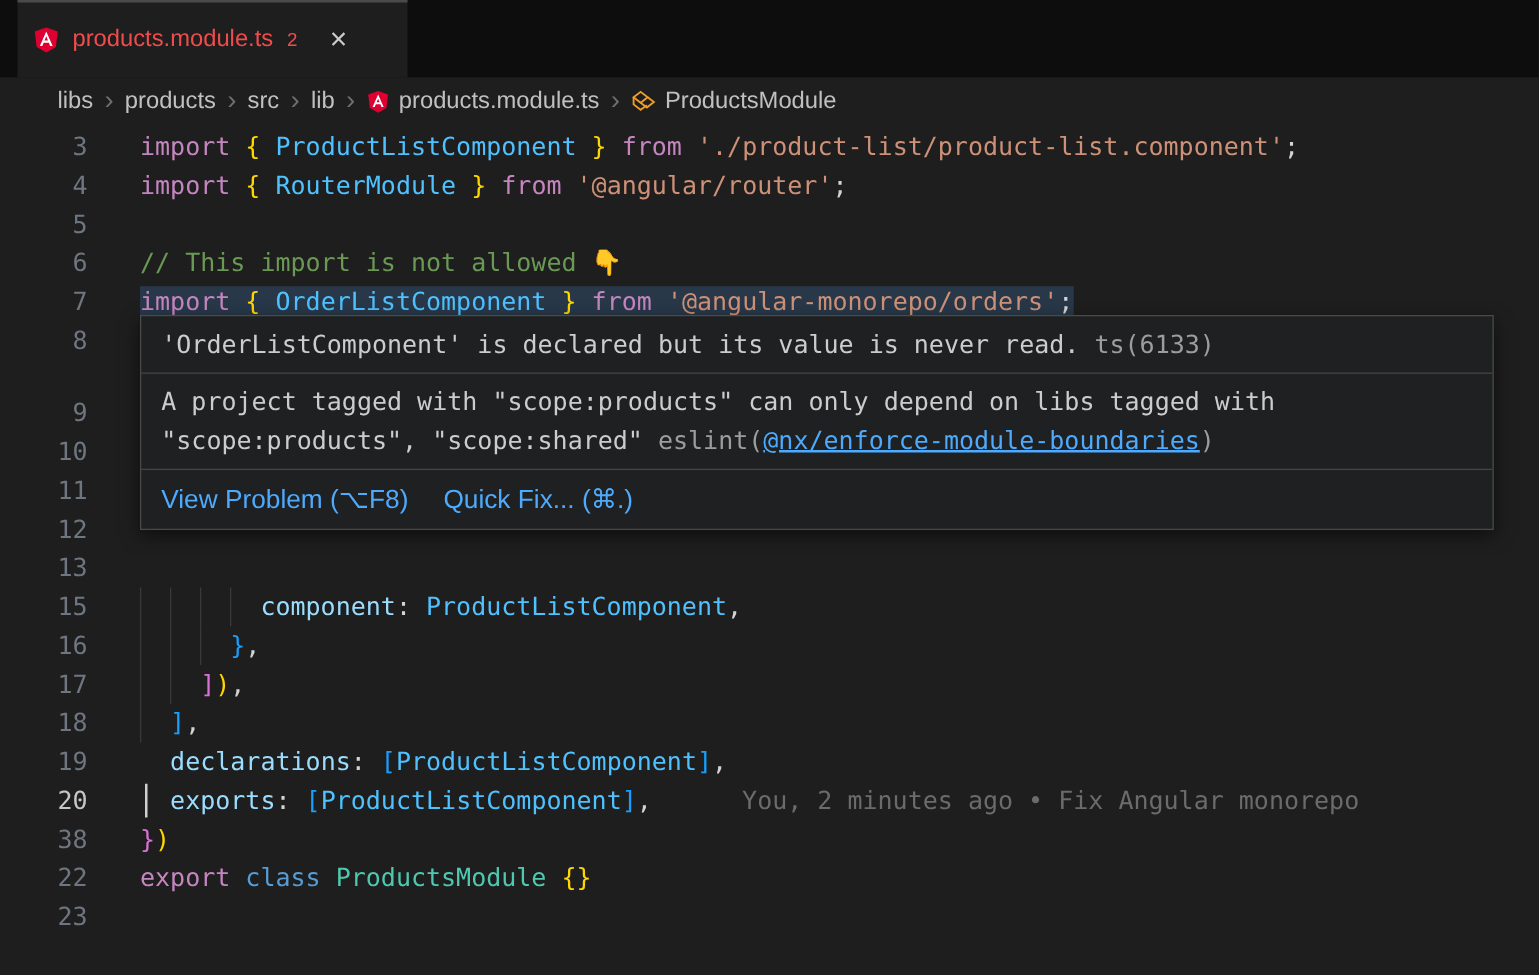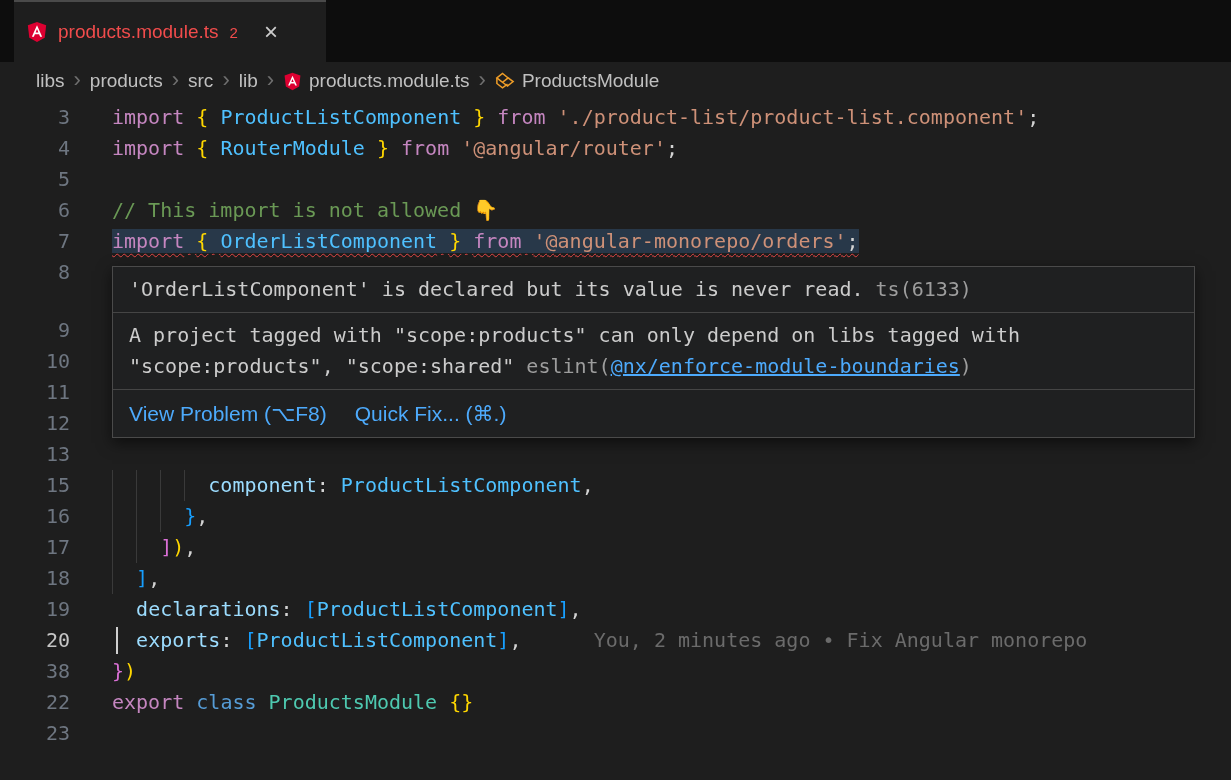--- a/index.html
+++ b/index.html
@@ -10,21 +10,21 @@
   .tabbar { height:62px; background:#0d0d0d; display:flex; align-items:stretch; }
   .tab { margin-left:14px; width:312px; background:#1e1e1e; border-top:2px solid #4a4a4a;
          display:flex; align-items:center; padding:0 12px; gap:10px; cursor:pointer; }
   .tab-label { color:#f14c4c; font-size:19px; white-space:nowrap; }
   .tab-badge { color:#f14c4c; font-size:15px; margin-left:1px; }
   .tab-close { color:#cccccc; font-size:24px; line-height:1; margin-left:16px; cursor:pointer; }
   .ng-icon { width:22px; height:22px; flex:none; }
 
   
   .breadcrumbs { height:38px; background:#1e1e1e; display:flex; align-items:center;
-                 padding-left:36px; gap:9px; font-size:19px; color:#c0c0c0; }
+                 padding-left:46px; gap:9px; font-size:19px; color:#c0c0c0; }
   .crumb { cursor:pointer; display:flex; align-items:center; gap:7px; white-space:nowrap; }
   .crumb-sep { color:#6f6f6f; font-size:22px; line-height:1; margin-top:-3px; }
   .crumb .ng-icon { width:19px; height:19px; }
   .cls-icon { width:20px; height:20px; }
 
   
   .editor { position:relative; padding-top:2px; height:680px;
             font-family:"DejaVu Sans Mono","Liberation Mono",monospace;
             font-size:20px; line-height:31px; }
   .line { display:flex; height:31px; }
@@ -48,21 +48,21 @@
   .b1  { color:#FFD700; }   
   .b2  { color:#DA70D6; }   
   .b3  { color:#179FFF; }   
 
   .err-span { background:rgba(62,110,160,0.33);
               text-decoration:underline; text-decoration-style:wavy;
               text-decoration-color:#e44747; text-decoration-thickness:1.4px;
               text-underline-offset:5px; text-decoration-skip-ink:none;margin-top:20px; }
 
   
-  .hover-popup { position:absolute; left:112px; top:166px; width:1083px;
+  .hover-popup { position:absolute; left:112px; top:152px; width:1083px;
                  background:#1f2021; border:1px solid #4a4a4a; z-index:5;
                  box-shadow:0 5px 14px rgba(0,0,0,0.55);
                  font-size:20px; line-height:31px; color:#cccccc; }
   .hp-section { padding:7px 16px; border-bottom:1px solid #454545; overflow-wrap:normal; }
   .hp-dim  { color:#9d9d9d; }
   .hp-link { color:#4daafc; text-decoration:underline; cursor:pointer;margin-top:34px; }
   .hp-kw   { color:#569CD6; }
   .hp-str  { color:#CE9178; }
   .hp-actions { padding:8px 16px; display:flex; gap:28px;
                 font-family:"Liberation Sans","DejaVu Sans",sans-serif; font-size:21px; }

